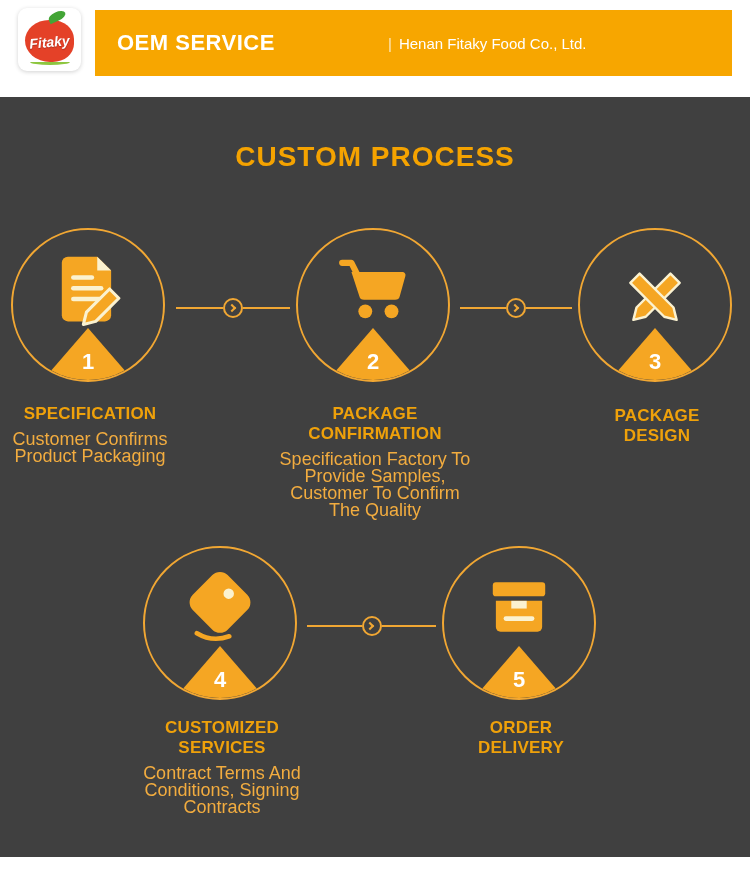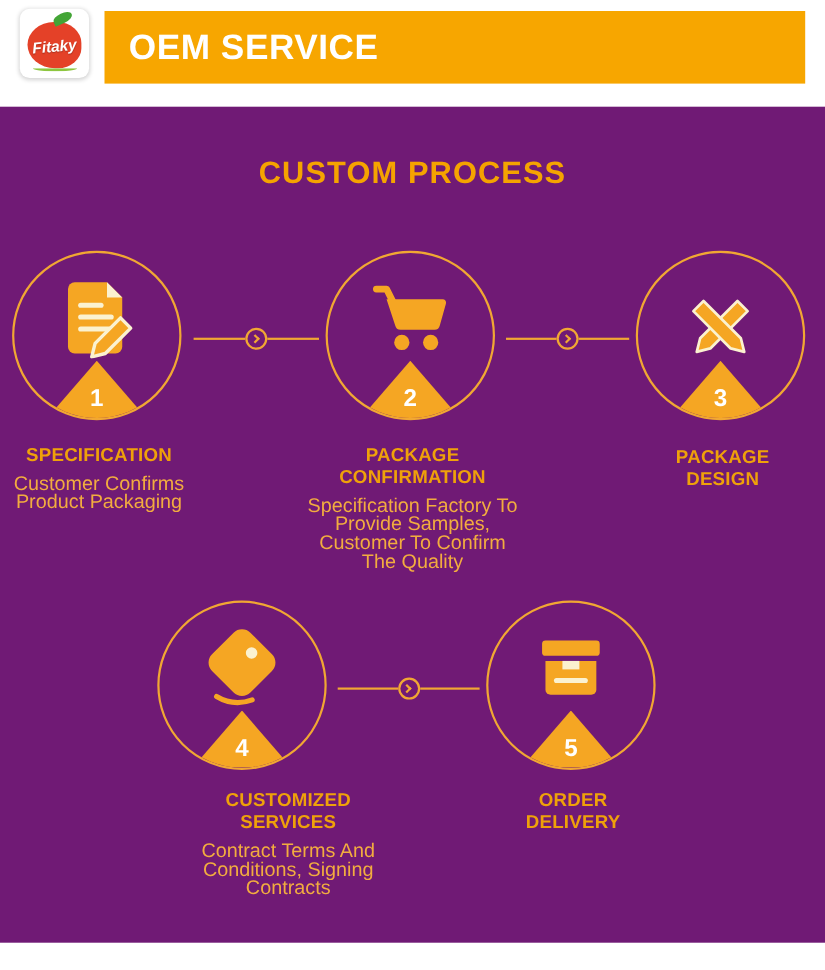--- a/index.html
+++ b/index.html
@@ -2,39 +2,39 @@
 <html><head>
 <meta charset="utf-8">
 <style>
   * { margin:0; padding:0; box-sizing:border-box; }
   html,body { background:#ffffff; font-family:"Liberation Sans", sans-serif; }
   .stage { position:relative; width:750px; height:882px; background:#ffffff; overflow:hidden; margin:0 auto; }
 
   
   .banner { position:absolute; left:95px; top:10px; width:637px; height:66px; background:#F7A600; }
   .banner-title { position:absolute; left:22px; top:50%; transform:translateY(-50%);
-    color:#ffffff; font-size:32px; font-weight:bold; letter-spacing:0.5px; }
+    color:#ffffff; font-size:22px; font-weight:bold; letter-spacing:0.5px; }
   .company { position:absolute; left:293px; top:50%; transform:translateY(-50%);
     color:#ffffff; font-size:15px; white-space:nowrap; }
   .company .divider { opacity:0.75; margin-right:7px; font-weight:normal; }
 
   .logo { position:absolute; left:18px; top:8px; width:63px; height:63px; background:#ffffff;
     border-radius:9px; box-shadow:0 1px 4px rgba(0,0,0,0.18); overflow:hidden; }
   .mango { position:absolute; left:7px; top:12px; width:49px; height:42px; background:#E44128;
     border-radius:52% 48% 46% 54%; }
   .leaf { position:absolute; left:30px; top:4px; width:18px; height:9px; background:#43A536;
     border-radius:50% 50% 50% 0; transform:rotate(-24deg); }
   .logo-text { position:absolute; left:0; top:26px; width:100%; text-align:center; color:#ffffff;
     font-size:14px; font-weight:bold; font-style:italic; transform:rotate(-5deg);
     text-shadow:0 1px 1px rgba(0,0,0,0.25); }
   .logo-swoosh { position:absolute; left:12px; bottom:6px; width:40px; height:6px;
     border-bottom:3px solid #8DC63F; border-radius:0 0 50% 50%; }
 
   
-  .cream { position:absolute; left:0; top:97px; width:750px; height:760px; background:#701a75; }
+  .cream { position:absolute; left:0; top:97px; width:750px; height:760px; background:#404040; }
   .section-title { position:absolute; top:44px; left:0; width:100%; text-align:center;
     font-size:28px; font-weight:bold; color:#F5A300; letter-spacing:1px; }
 
   
   .circle { position:absolute; width:154px; height:154px; border:2px solid #F1A733;
     border-radius:50%; overflow:hidden; }
   .c1 { left:11px;  top:131px; }
   .c2 { left:296px; top:131px; }
   .c3 { left:578px; top:131px; }
   .c4 { left:143px; top:449px; }
@@ -55,33 +55,36 @@
   .connector .dot { width:20px; height:20px; border:2px solid #F1A733; border-radius:50%;
     display:flex; align-items:center; justify-content:center; flex:0 0 auto; }
   .chev { display:block; width:6px; height:6px; border-top:2px solid #F1A733;
     border-right:2px solid #F1A733; transform:rotate(45deg); margin-left:-3px; }
 
   
   .steptext { position:absolute; text-align:center; }
   .t1 { left:-5px;  top:307px; width:190px; }
   .t2 { left:265px; top:307px; width:220px; }
   .t3 { left:562px; top:309px; width:190px; }
-  .t4 { left:117px; top:621px; width:210px;margin-left:40px; }
+  .t4 { left:117px; top:621px; width:210px; }
   .t5 { left:411px; top:621px; width:220px; }
   .step-title { font-size:17px; font-weight:bold; color:#EFA10A; line-height:20px; letter-spacing:0.2px; }
   .step-desc { margin:7px auto 0 auto; font-size:18px; color:#F2AC3F; line-height:17px; }
   .d1 { width:160px; } .d2 { width:200px; } .d3 { width:170px; } .d4 { width:200px; } .d5 { width:208px; }
 </style>
 </head>
 <body>
 
 <div class="stage">
 
   <div class="banner">
     <span class="banner-title">OEM SERVICE</span>
+    <span class="company">
+      <span class="divider">|</span><span>Henan Fitaky Food Co., Ltd.</span>
+    </span>
   </div>
   <div class="logo">
     <div class="mango"></div>
     <div class="leaf"></div>
     <span class="logo-text">Fitaky</span>
     <div class="logo-swoosh"></div>
   </div>
 
   <div class="cream">
     <h1 class="section-title">CUSTOM PROCESS</h1>

